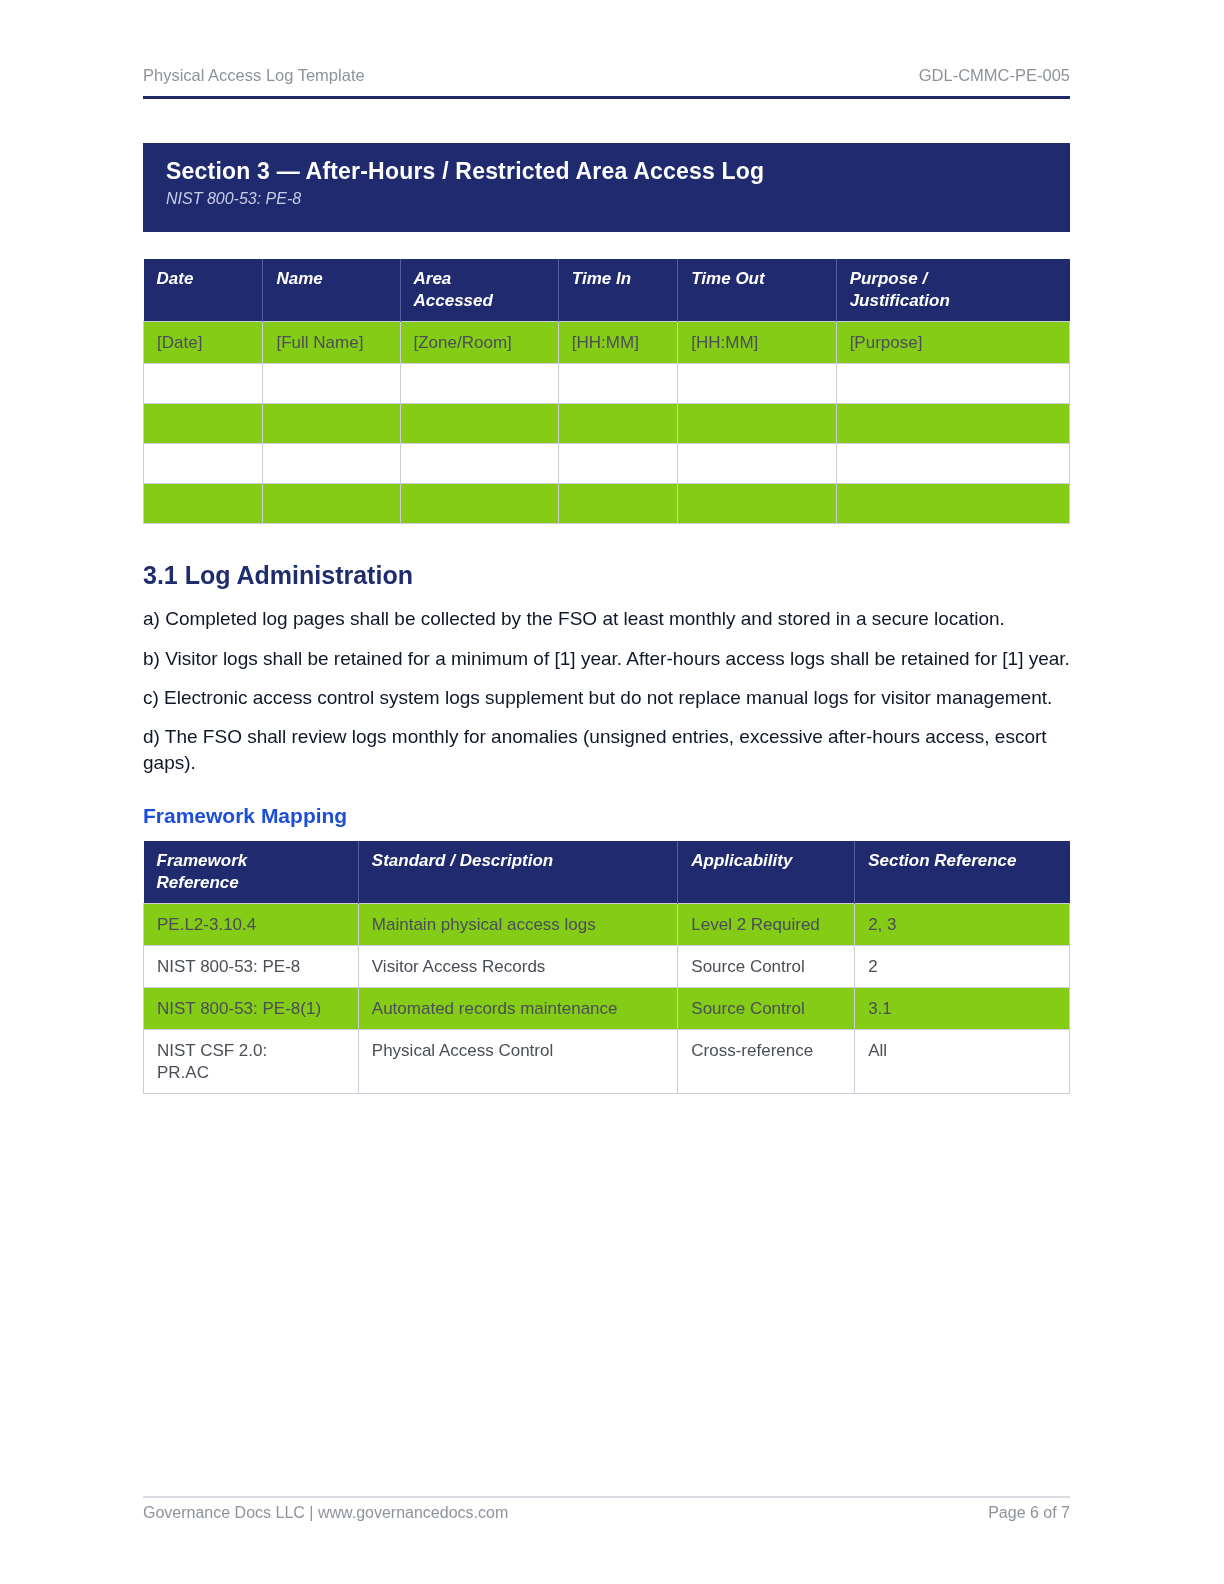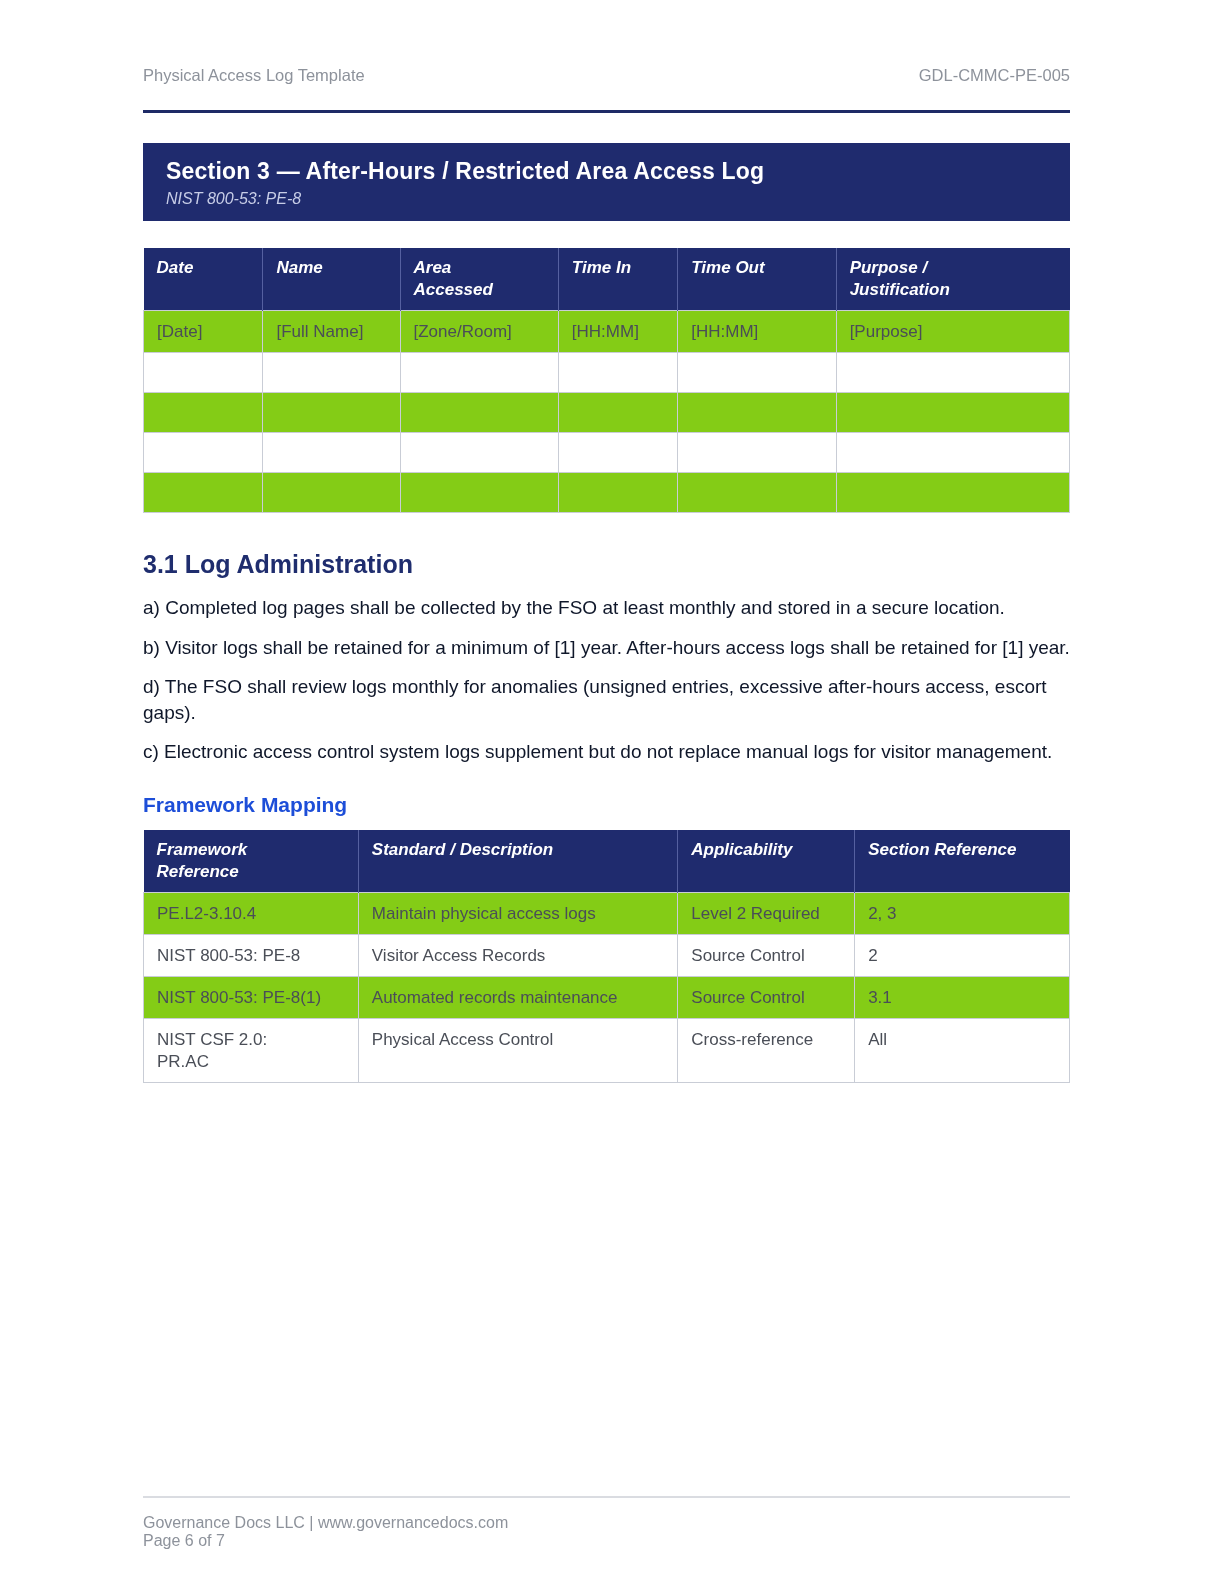--- a/index.html
+++ b/index.html
@@ -10,38 +10,38 @@
     font-family: "Liberation Sans", sans-serif;
     color: #3d4147;
   }
   .content-col { position: absolute; left: 143px; width: 927px; }
 
   
   .page-header {
     top: 66px;
     display: flex; justify-content: space-between; align-items: flex-end;
     border-bottom: 3px solid #1e2a66;
-    padding-bottom: 25px;
+    padding-bottom: 11px;
     color: #8d929b; font-size: 16.5px;
   }
   .page-footer {
     top: 1496px;
     border-top: 2px solid #dadce1;
-    padding-top: 16px;
+    padding-top: 6px;
     display: flex; justify-content: space-between;
-    color: #8d929b; font-size: 16px; flex-direction: column;
+    color: #8d929b; font-size: 16px;
   }
 
   
   .main { top: 143px; }
 
   .banner {
     background: #1f2b6e;
     color: #ffffff;
-    padding: 15px 23px 13px 23px;
+    padding: 15px 23px 24px 23px;
     margin-bottom: 27px;
   }
   .banner-title { font-size: 23px; font-weight: bold; letter-spacing: .2px; }
   .banner-subtitle { font-size: 16px; font-style: italic; color: #c7cde7; margin-top: 5px; }
 
   table { width: 100%; border-collapse: collapse; font-size: 17px; }
   thead th {
     background: #1f2b6e; color: #ffffff;
     font-weight: bold; text-align: left; vertical-align: top;
     padding: 9px 13px 9px 13px;
@@ -143,22 +143,22 @@
           <td></td>
           <td></td>
           <td></td>
         </tr>
     </tbody>
   </table>
 
   <h2 class="h-section">3.1 Log Administration</h2>
   <p class="para">a) Completed log pages shall be collected by the FSO at least monthly and stored in a secure location.</p>
   <p class="para">b) Visitor logs shall be retained for a minimum of [1] year. After-hours access logs shall be retained for [1] year.</p>
+  <p class="para">c) Electronic access control system logs supplement but do not replace manual logs for visitor management.</p>
   <p class="para">d) The FSO shall review logs monthly for anomalies (unsigned entries, excessive after-hours access, escort gaps).</p>
-  <p class="para">c) Electronic access control system logs supplement but do not replace manual logs for visitor management.</p>
 
   <h3 class="h-mapping">Framework Mapping</h3>
   <table>
     <thead>
       <tr>
         <th class="t2-c1"><span class="wrap-narrow" style="max-width:105px">Framework Reference</span></th>
         <th class="t2-c2">Standard / Description</th>
         <th class="t2-c3">Applicability</th>
         <th class="t2-c4">Section Reference</th>
       </tr>

